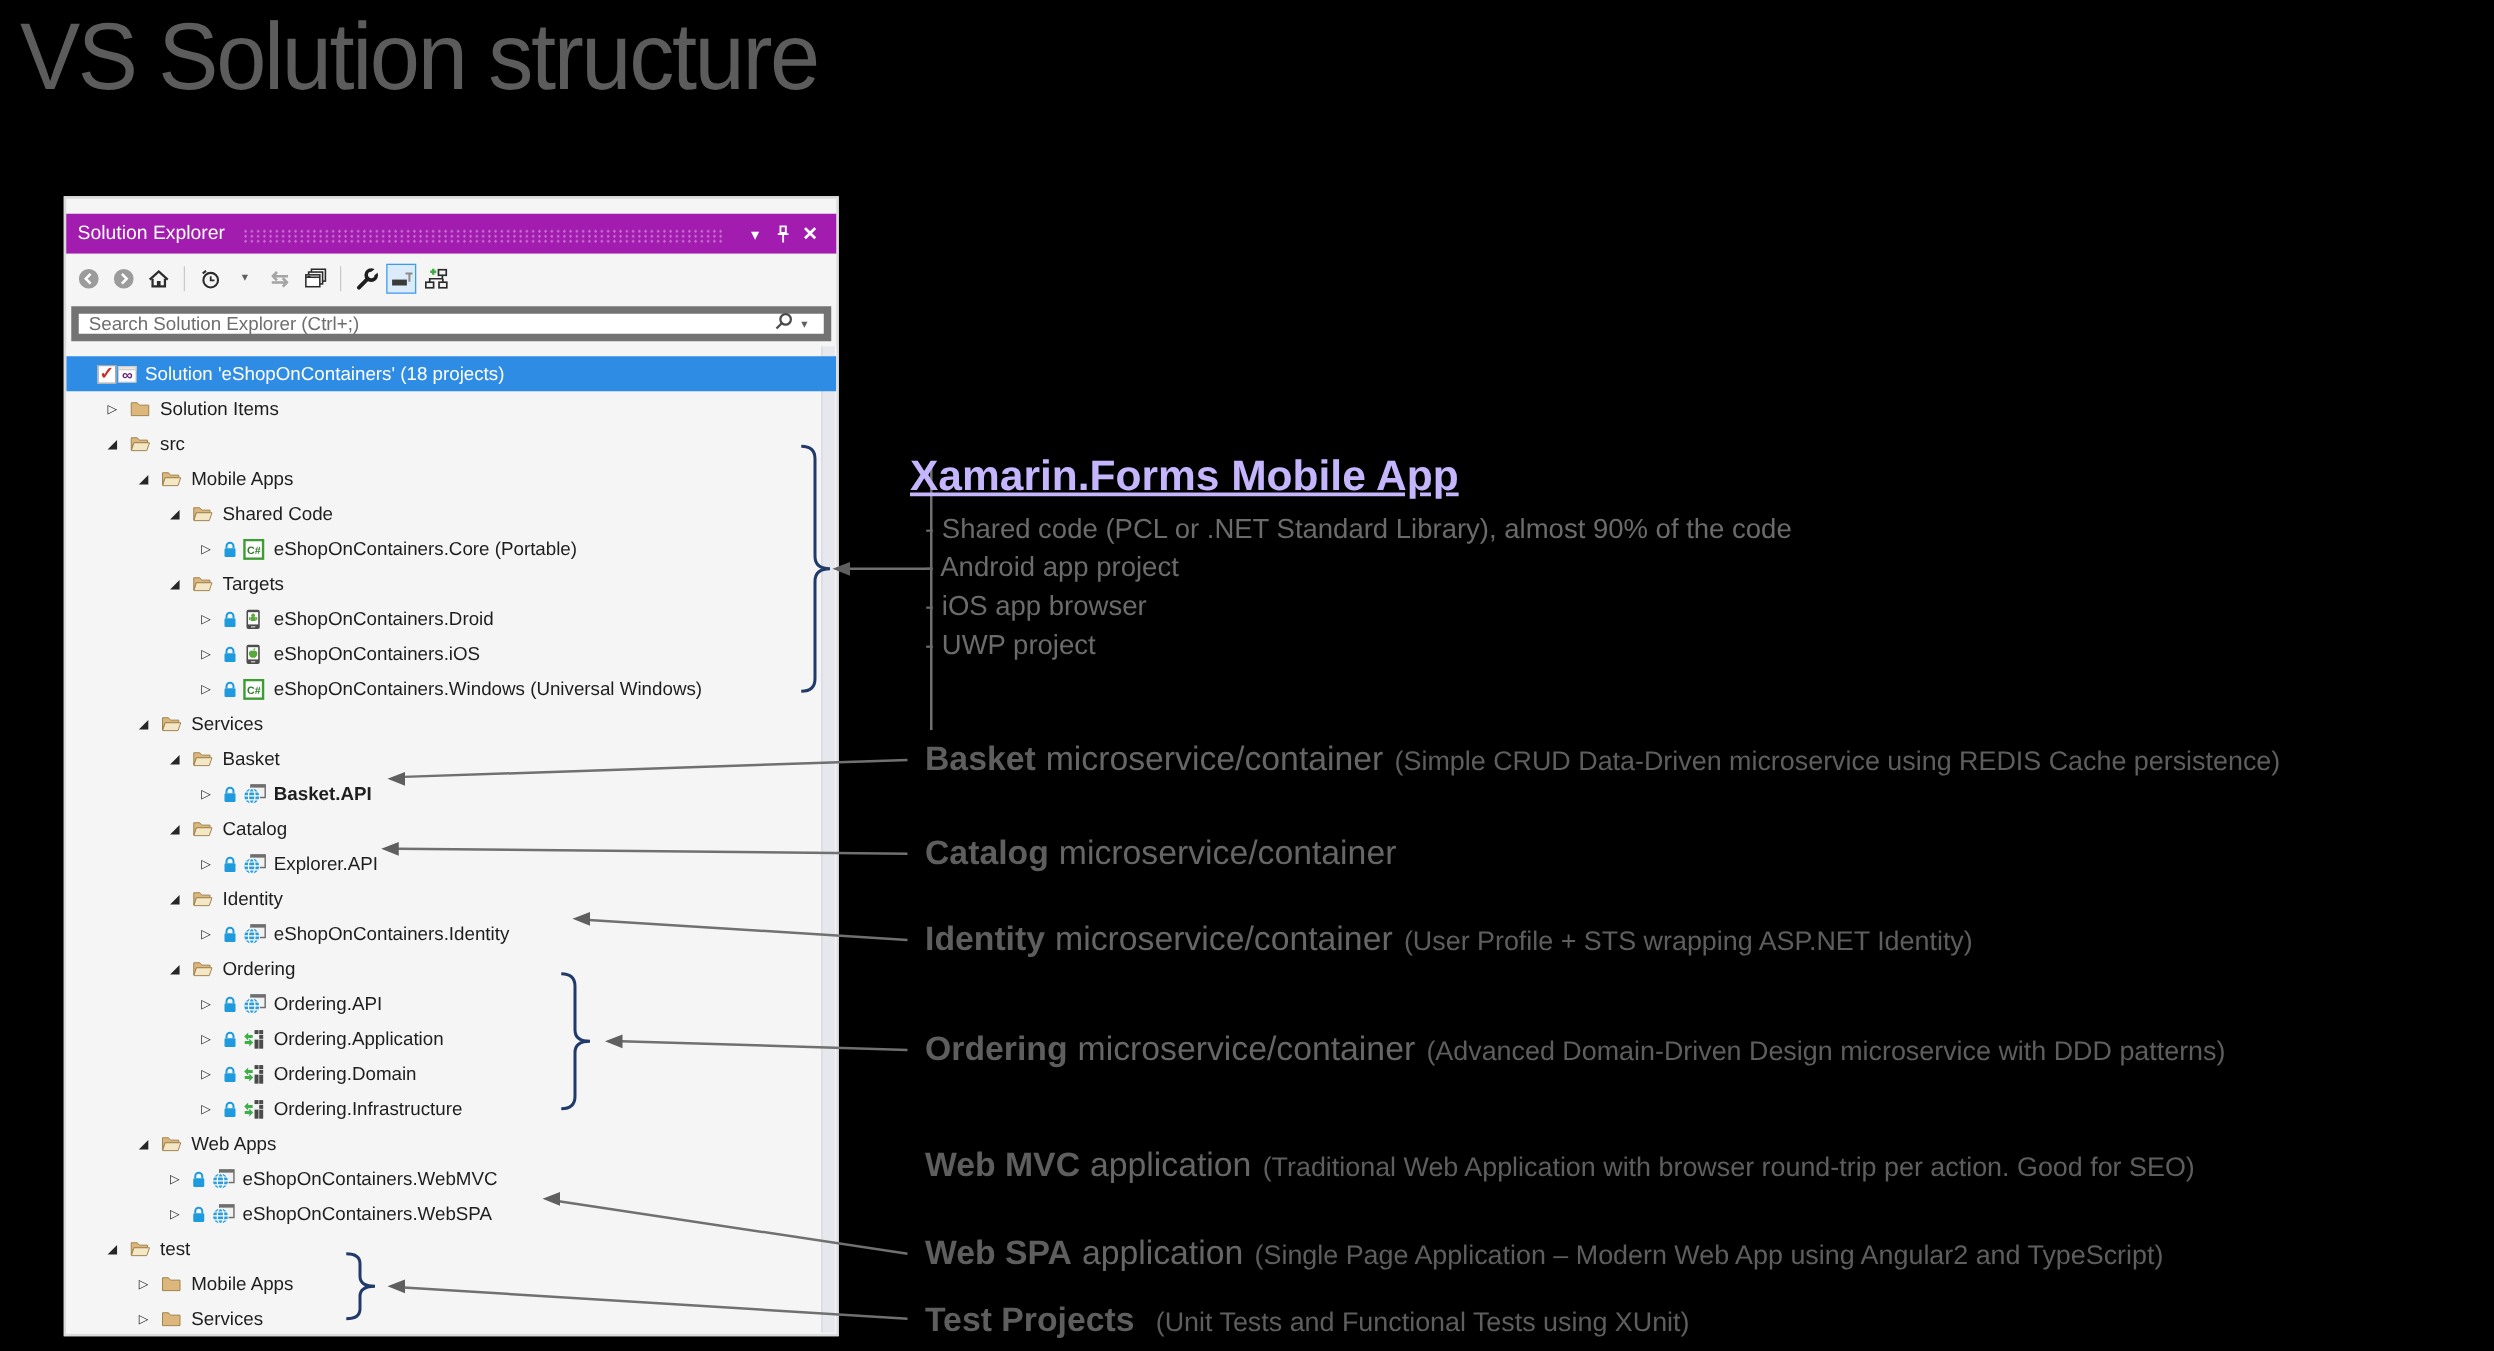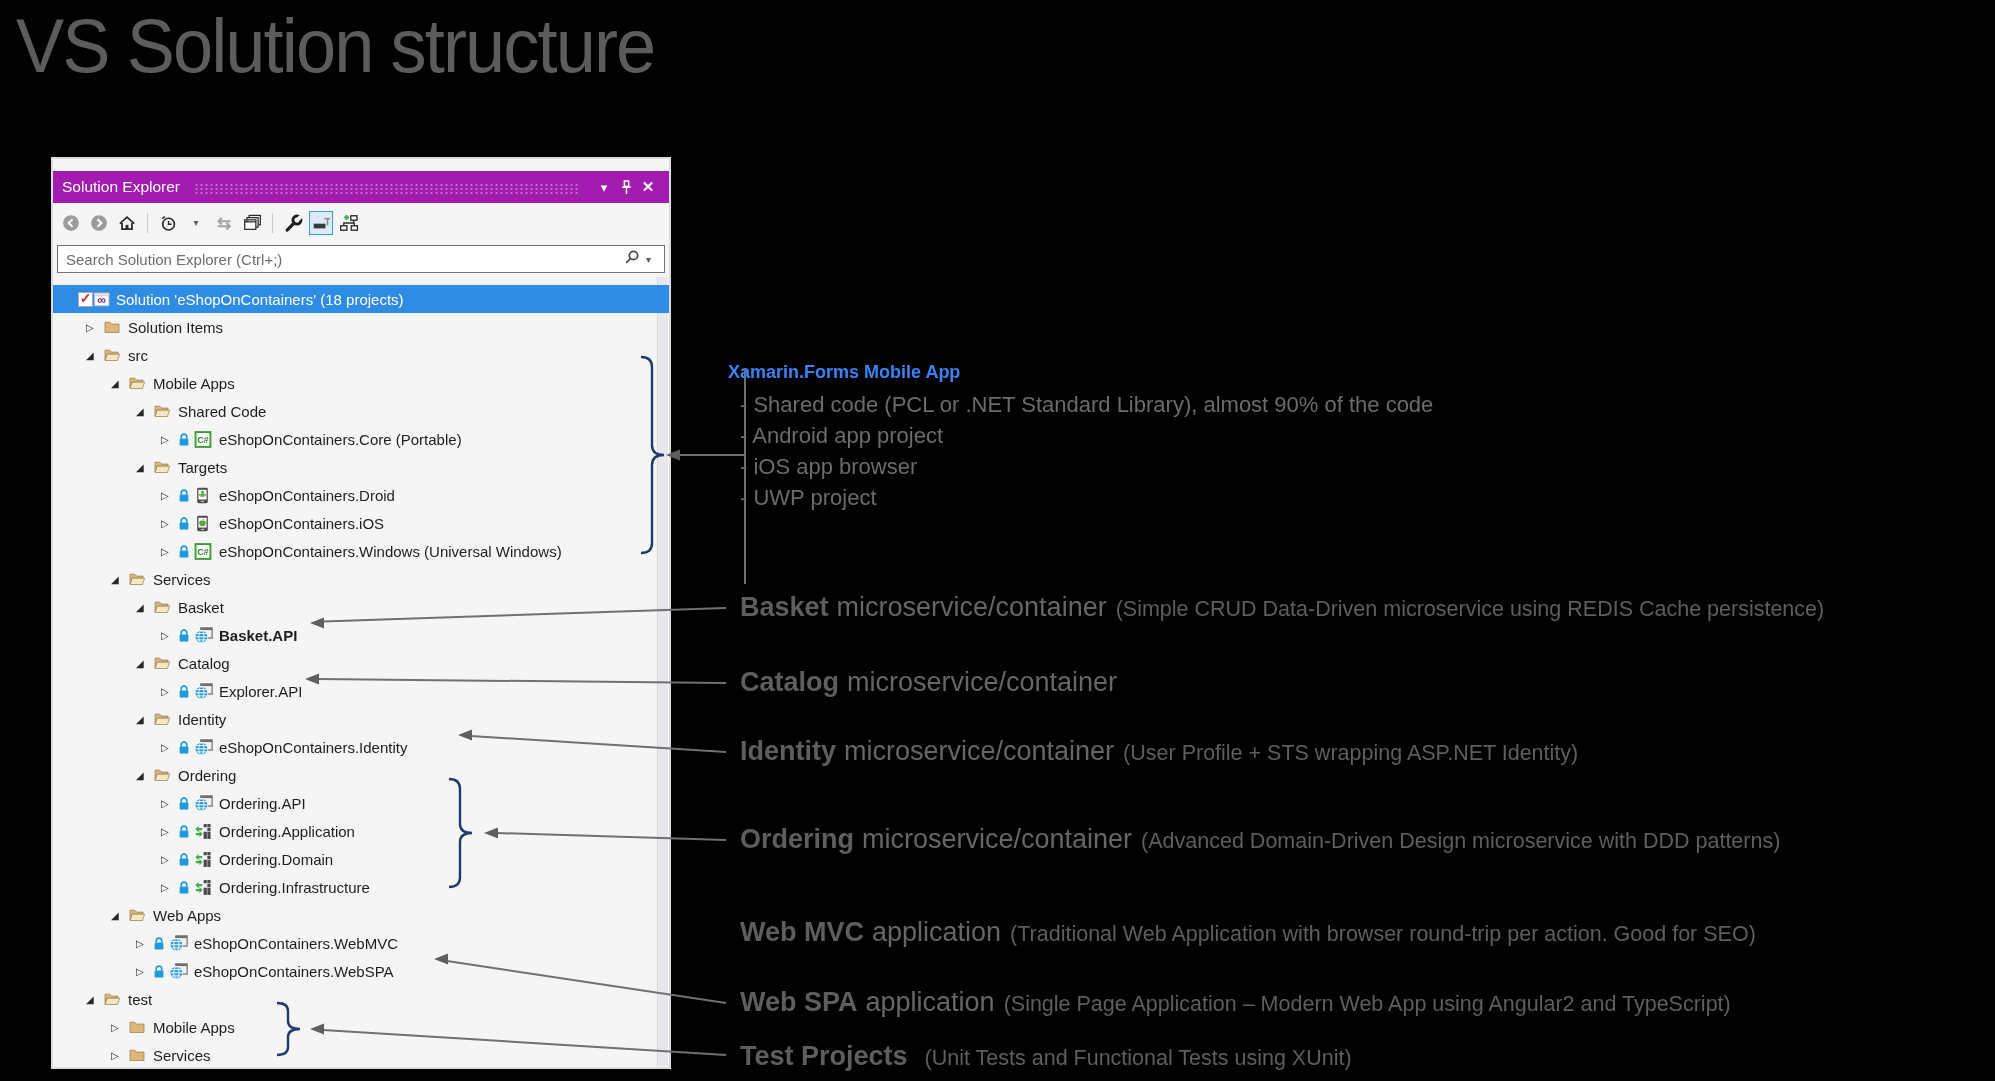--- a/index.html
+++ b/index.html
@@ -30,21 +30,21 @@
     padding:0 6px;background:#f5f5f5;}
   .tool{width:24px;height:24px;display:flex;align-items:center;justify-content:center;
     box-sizing:border-box;}
   .tool svg{display:block;}
   .tool.active{border:1px solid #3b9bf0;background:#dcebfa;}
   .tool .uni{font-size:17px;line-height:1;}
   .sep{width:1px;height:20px;background:#c9c9c9;margin:0 4px;flex:none;}
   .caret-small{font-size:10px;color:#5f5f5f;width:10px;}
 
   .searchrow{height:34px;flex:none;padding:2px 4px 4px 4px;box-sizing:border-box;}
-  .searchbox{width:100%;height:100%;background:#fff;border:1px solid #737373;
+  .searchbox{width:100%;height:100%;background:#fff;border:6px solid #737373;
     box-sizing:border-box;display:flex;align-items:center;}
   .searchbox input{flex:1;border:none;outline:none;font-size:15px;color:#444;
     padding:0 8px;font-family:"Liberation Sans",sans-serif;background:transparent;}
   .searchbox input::placeholder{color:#6e6e6e;opacity:1;}
   .search-icons{display:flex;align-items:center;gap:6px;padding:0 8px;}
 
   .tree{flex:1;position:relative;background:#f5f5f5;padding-top:8px;overflow:hidden;}
   .scroll-strip{position:absolute;top:0;right:1px;bottom:1px;width:10px;
     background:#e7e7ee;border-left:1px solid #d8d8e2;}
   .row{height:28px;display:flex;align-items:center;font-size:15px;color:#1e1e1e;
@@ -59,21 +59,21 @@
     margin-right:-2px;position:relative;z-index:1;overflow:visible;}
   .label{margin-left:1px;}
   .label.bold{font-weight:bold;}
 
   
   .ann{position:absolute;color:#5e5e5e;white-space:nowrap;}
   .ann-line{height:32px;display:flex;align-items:baseline;}
   .ann-strong{font-size:27px;font-weight:bold;color:#5e5e5e;}
   .ann-normal{font-size:27px;color:#666;margin-left:8px;}
   .ann-paren{font-size:21.5px;color:#5e5e5e;margin-left:9px;text-align:right;}
-  .ann-heading{font-size:18px;font-weight:bold;color:#3b82f6;margin-bottom:6px;}
+  .ann-heading{font-size:34px;font-weight:bold;color:#c4b5fd;margin-bottom:6px;text-decoration:underline;}
   .ann-bullet{font-size:22px;color:#6b6b6b;line-height:31px;padding-left:12px;}
 
   .ann-xamarin{left:728px;top:362px;}
   .ann-basket {left:740px;top:592px;}
   .ann-catalog{left:740px;top:667px;}
   .ann-identity{left:740px;top:736px;}
   .ann-ordering{left:740px;top:824px;}
   .ann-webmvc{left:740px;top:917px;}
   .ann-webspa{left:740px;top:987px;}
   .ann-test  {left:740px;top:1041px;}

